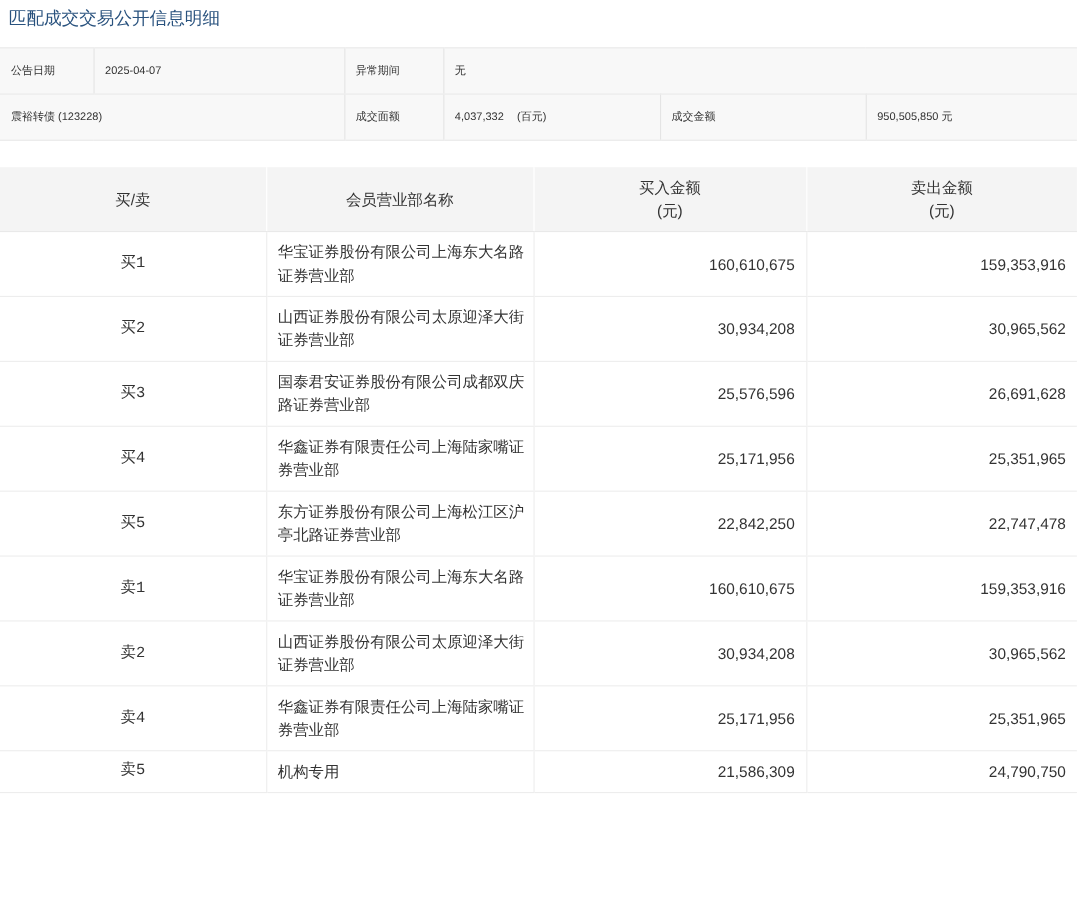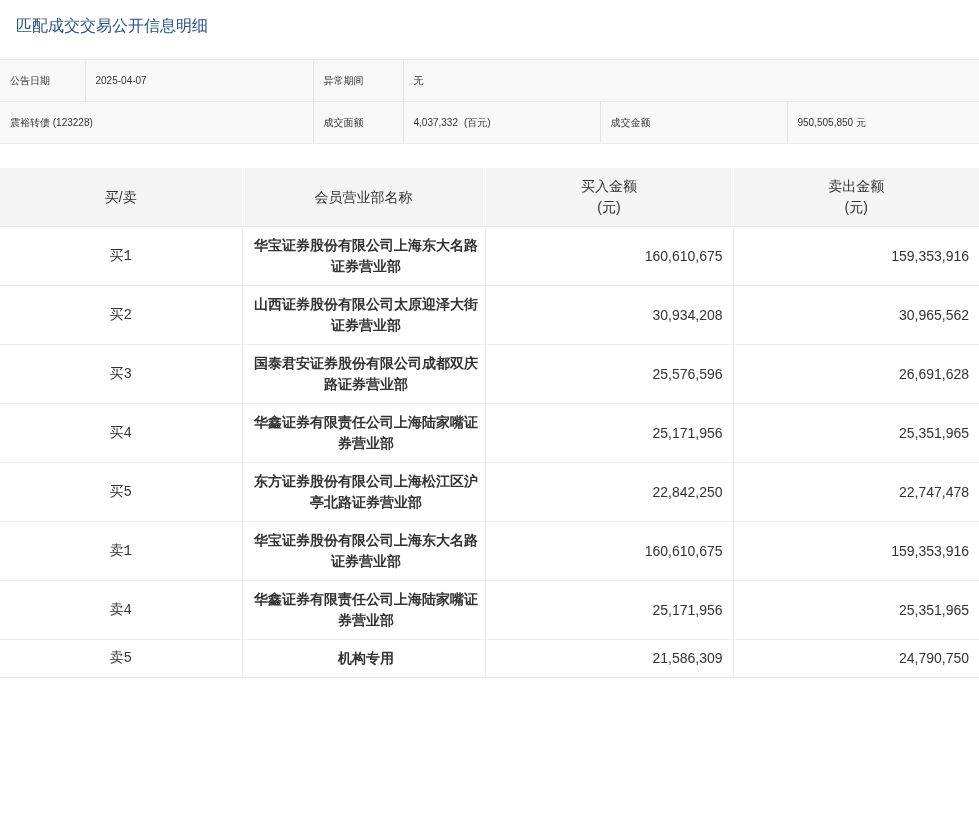--- a/index.html
+++ b/index.html
@@ -13,61 +13,61 @@
   }
   html,body{margin:0;padding:0;}
   body{
     width:979px;height:831px;
     background:#ffffff;
     font-family:"Liberation Sans","DejaVu Sans",sans-serif;
     color:var(--text-color);
     overflow:hidden;
   }
   .page-title{
-    margin:8px;
+    margin:0;
     padding:7px 8px 15px 8px;
     font-size:16px;
     font-weight:400;
     line-height:21px;
     color:var(--title-color);
   }
   table{border-collapse:collapse;table-layout:fixed;width:979px;}
   
   .info{background:var(--info-bg);font-size:10px;}
   .info td{
     padding:10px 10px;
     line-height:21px;
     border-top:1px solid var(--line);
     border-bottom:1px solid var(--line);
     white-space:nowrap;
     overflow:hidden;
   }
   .info td.divided{border-left:1px solid var(--divider);}
-  .info .unit{margin-left:6px;}
+  .info .unit{margin-left:12px;}
   
   .trade{margin-top:24px;font-size:14px;}
   .trade thead th{
     background:var(--header-bg);
     font-weight:400;
     text-align:center;
     padding:8px 10px;
     line-height:21px;
     border-bottom:1px solid var(--line);
   }
   .trade thead th + th{border-left:1px solid #ffffff;}
   .trade tbody td{
     padding:8px 10px;
     line-height:21px;
     border-bottom:1px solid var(--line-light);
     background:#ffffff;
     vertical-align:middle;
   }
   .trade tbody td + td{border-left:1px solid var(--line-light);}
   .trade td.side{text-align:center;font-family:Liberation Mono, monospace;}
-  .trade td.name{text-align:center;padding-right:5px;word-break:break-all;font-weight:bold;}
+  .trade td.name{text-align:left;padding-right:5px;word-break:break-all;}
   .trade td.amount{text-align:right;}
 </style>
 </head>
 <body>
 
 <h1 class="page-title">匹配成交交易公开信息明细</h1>
 
 <table class="info">
   <colgroup>
     <col style="width:85px">
@@ -146,20 +146,26 @@
         <td class="amount">22,842,250</td>
         <td class="amount">22,747,478</td>
       </tr>
       <tr>
         <td class="side">卖1</td>
         <td class="name">华宝证券股份有限公司上海东大名路证券营业部</td>
         <td class="amount">160,610,675</td>
         <td class="amount">159,353,916</td>
       </tr>
       <tr>
+        <td class="side">卖2</td>
+        <td class="name">山西证券股份有限公司太原迎泽大街证券营业部</td>
+        <td class="amount">30,934,208</td>
+        <td class="amount">30,965,562</td>
+      </tr>
+      <tr>
         <td class="side">卖4</td>
         <td class="name">华鑫证券有限责任公司上海陆家嘴证券营业部</td>
         <td class="amount">25,171,956</td>
         <td class="amount">25,351,965</td>
       </tr>
       <tr>
         <td class="side">卖5</td>
         <td class="name">机构专用</td>
         <td class="amount">21,586,309</td>
         <td class="amount">24,790,750</td>

